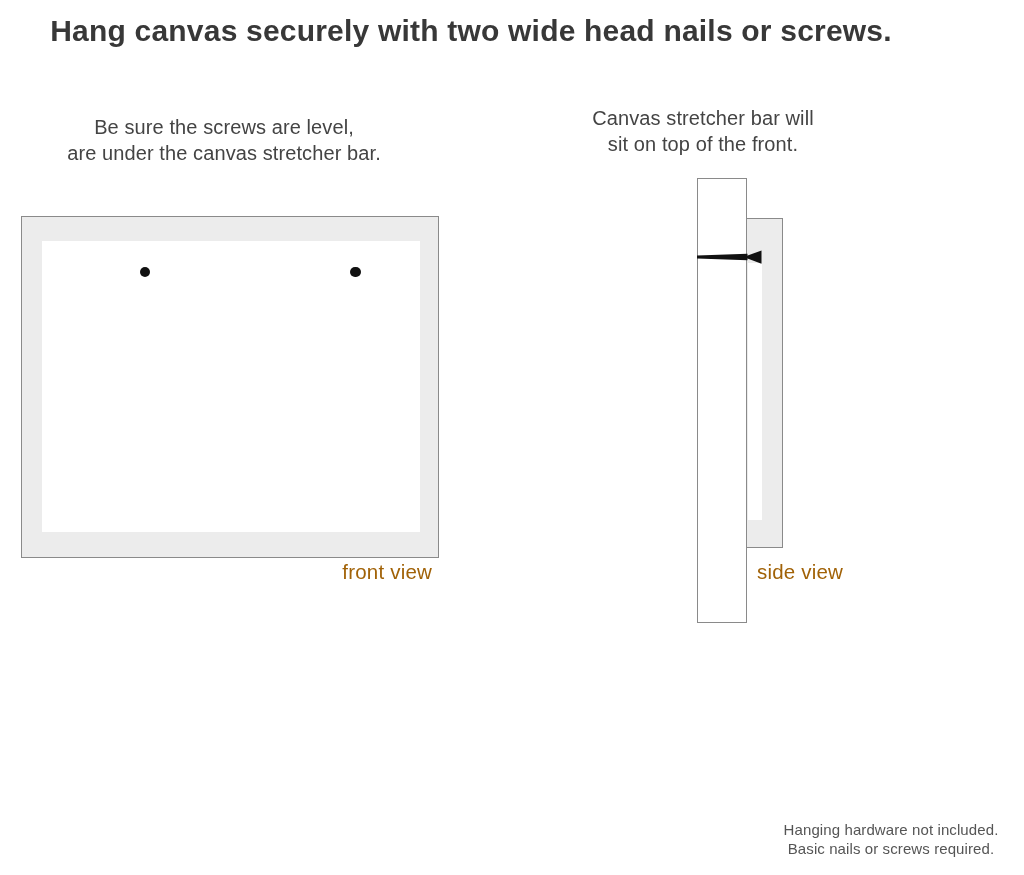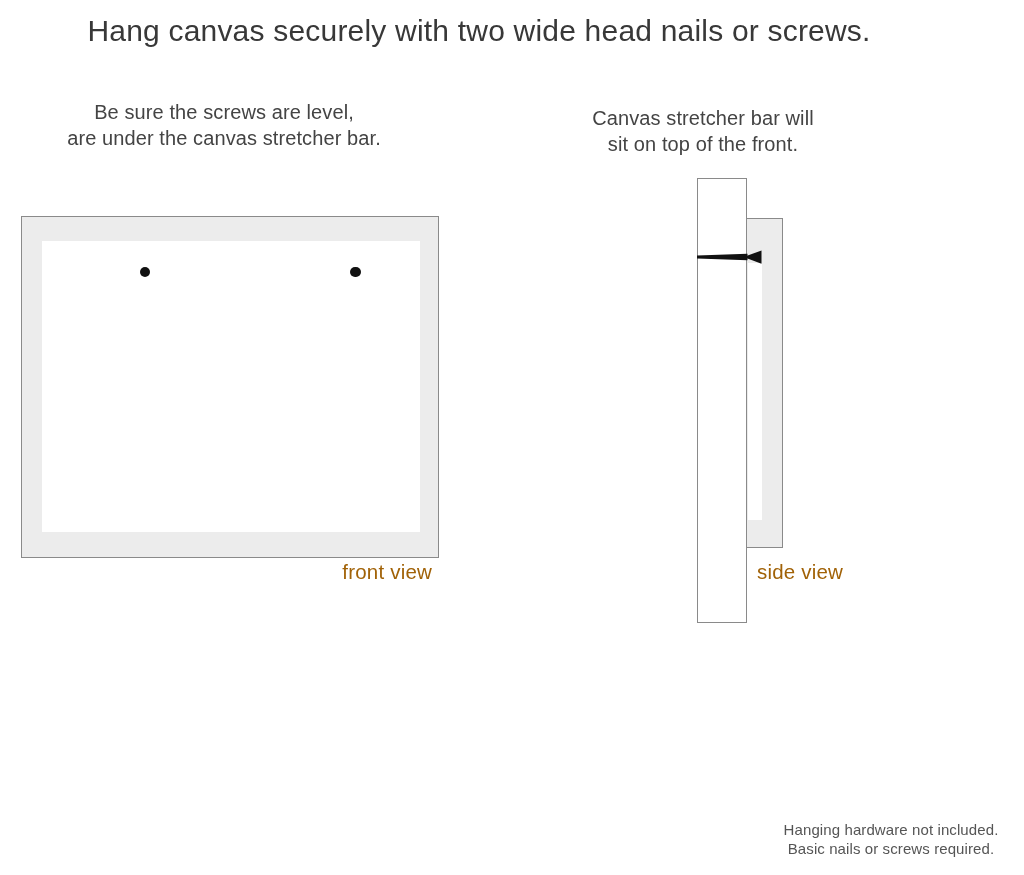--- a/index.html
+++ b/index.html
@@ -17,36 +17,35 @@
     color: #454545;
   }
   .abs { position: absolute; }
 
   .title {
     top: 14px;
     left: 471px;
     transform: translateX(-50%);
     white-space: nowrap;
     font-size: 30px;
-    font-weight: 400;
+    font-weight: 700;
     letter-spacing: 0.2px;
     color: #383838;
-    margin-left: 8px;
   }
 
   .para {
     text-align: center;
     font-size: 20px;
     font-weight: 300;
     line-height: 25.5px;
     letter-spacing: 0.1px;
     color: #444444;
   }
   .para-left {
-    top: 100px;
+    top: 115px;
     left: 224px;
     transform: translateX(-50%);
     width: 440px;
   }
   .para-right {
     top: 106px;
     left: 703px;
     transform: translateX(-50%);
     width: 320px;
   }

